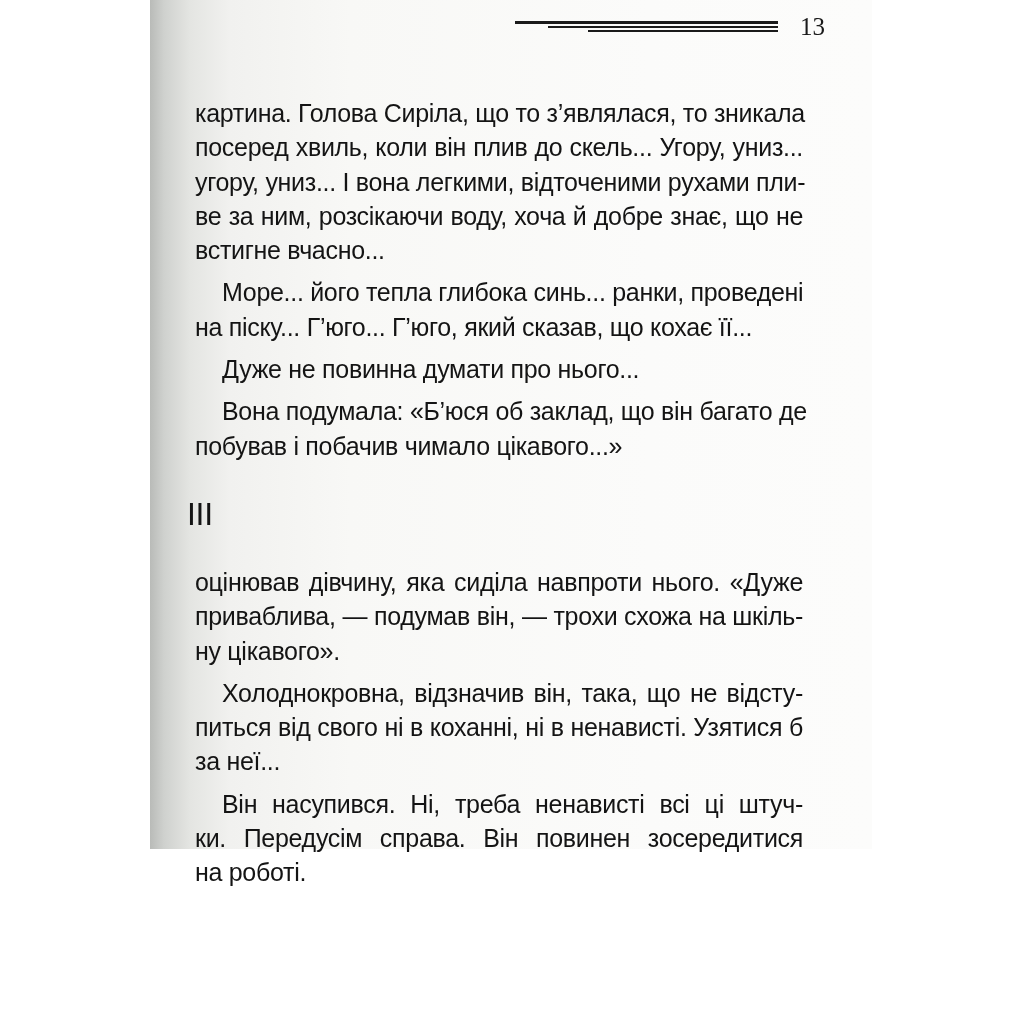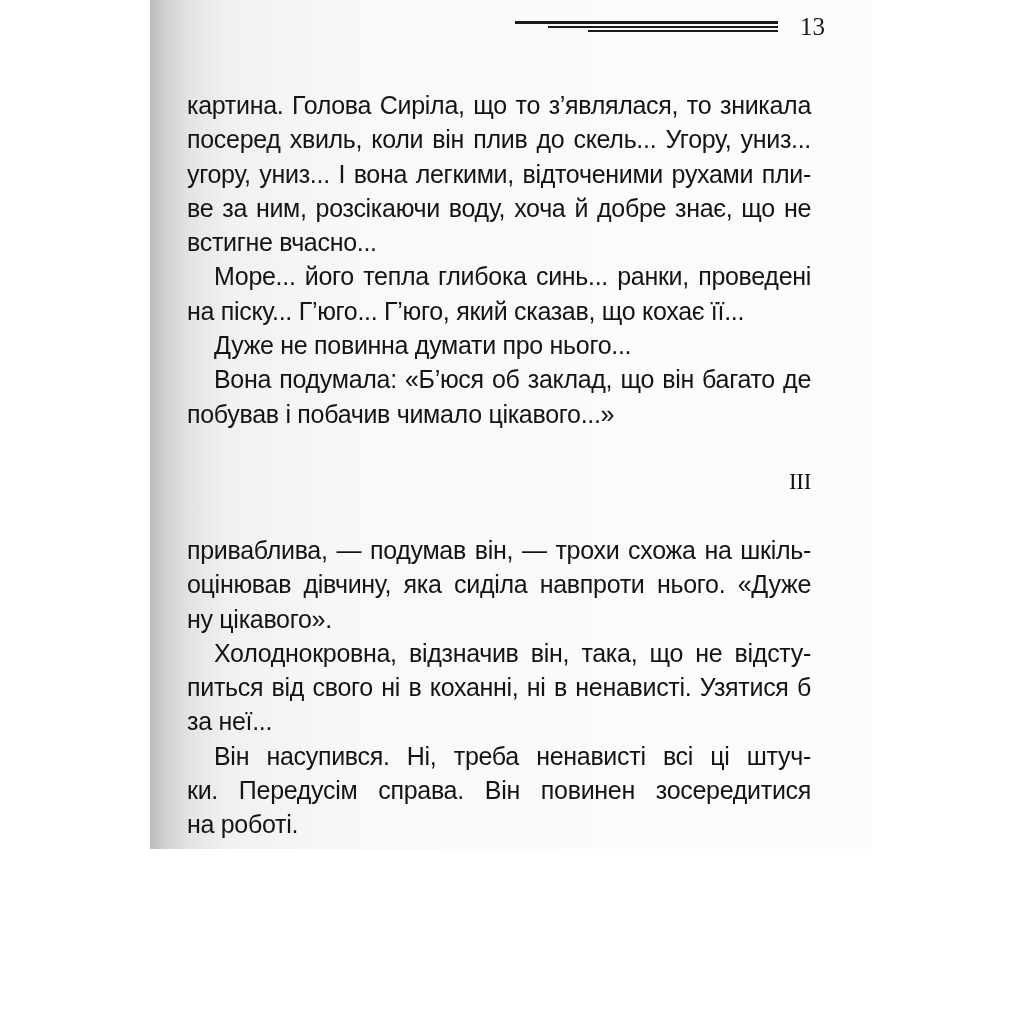--- a/index.html
+++ b/index.html
@@ -47,40 +47,40 @@
       left: 37px;
       top: 88px;
       width: 624px;
       font-family: "Liberation Sans", sans-serif;
       font-size: 25px;
       line-height: 34.3px;
       color: #141414;
       letter-spacing: -0.3px;
     }
     .para {
-      margin: 0;
+      margin: 8px;
       text-align: justify;
       text-align-last: left;
     }
     .para .line {
       display: block;
       text-align: justify;
       text-align-last: justify;
       white-space: nowrap;
     }
     .para .line.last {
       text-align-last: left;
     }
     .indent { text-indent: 27px; }
     .section-mark {
-      text-align: right;
+      text-align: left;
       margin-top: 34px;
       margin-bottom: 34px;
-      font-family: Liberation Serif, serif;
-      font-size: 23px;
+      font-family: Liberation Sans, sans-serif;
+      font-size: 32px;
       line-height: 34px;
       color: #141414;
     }
   </style>
 </head>
 <body>
 
 <div class="page">
   <div class="header">
     <div class="rule r1"></div>
@@ -106,22 +106,22 @@
           <span class="line last indent">Дуже не повинна думати про нього...</span>
         </p>
         <p class="para">
           <span class="line indent">Вона подумала: «Б’юся об заклад, що він багато де</span>
           <span class="line last">побував і побачив чимало цікавого...»</span>
         </p>
       </div>
     <div class="section-mark">III</div>
     <div id="after-section">
         <p class="para">
+          <span class="line">оцінював дівчину, яка сиділа навпроти нього. «Дуже</span>
           <span class="line">приваблива, — подумав він, — трохи схожа на шкіль-</span>
-          <span class="line">оцінював дівчину, яка сиділа навпроти нього. «Дуже</span>
           <span class="line last">ну цікавого».</span>
         </p>
         <p class="para">
           <span class="line indent">Холоднокровна, відзначив він, така, що не відсту-</span>
           <span class="line">питься від свого ні в коханні, ні в ненависті. Узятися б</span>
           <span class="line last">за неї...</span>
         </p>
         <p class="para">
           <span class="line indent">Він насупився. Ні, треба ненависті всі ці штуч-</span>
           <span class="line">ки. Передусім справа. Він повинен зосередитися</span>

